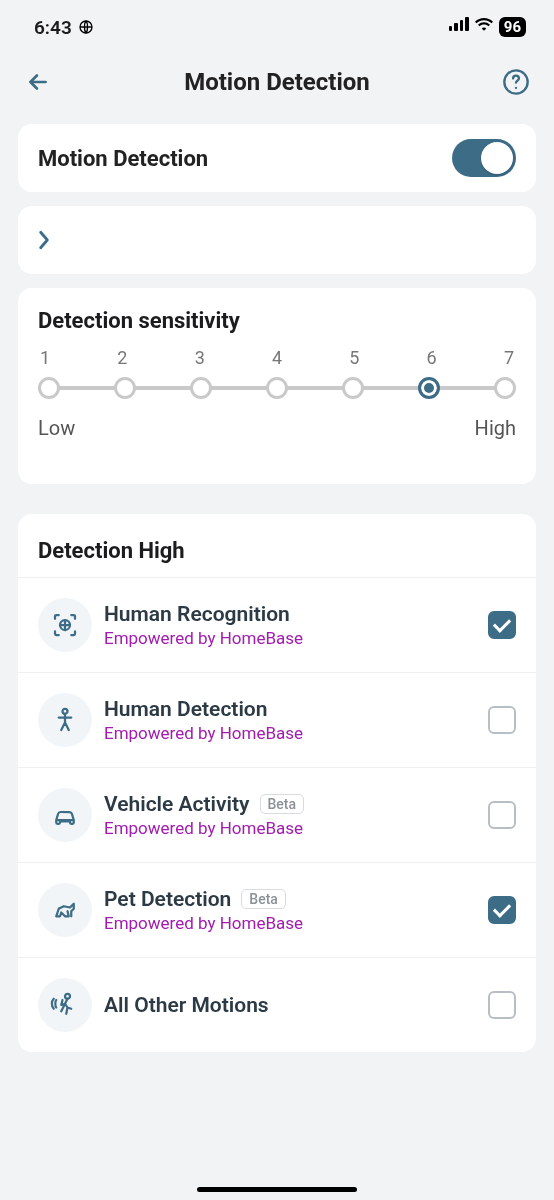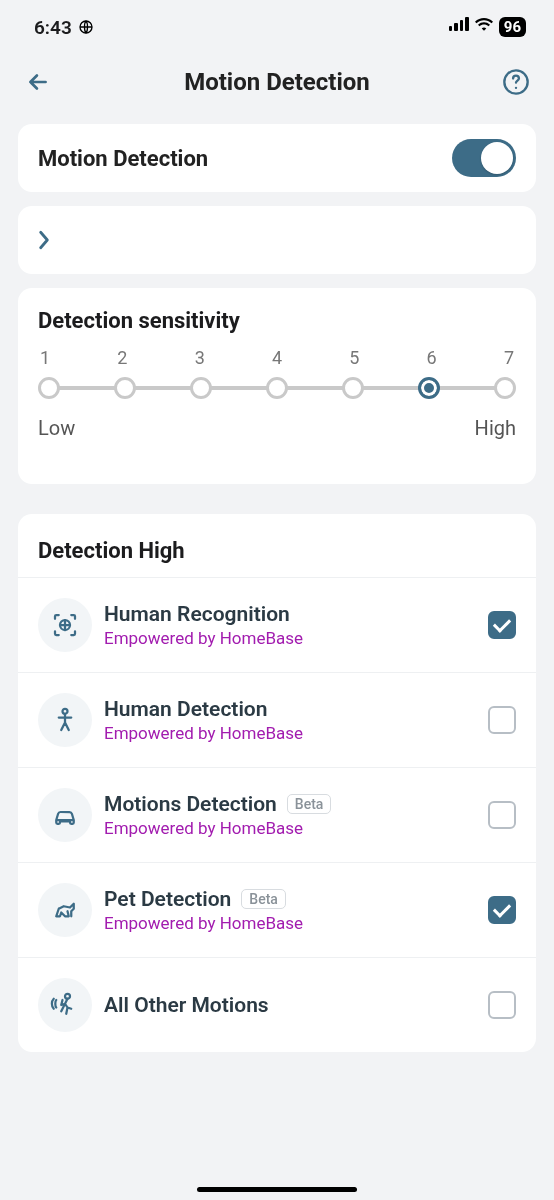--- a/index.html
+++ b/index.html
@@ -273,21 +273,21 @@
         <div class="checkbox"></div>
       </div>
       <div class="type-row">
         <div class="type-icon">
           <svg width="30" height="30" viewBox="0 0 24 24" fill="none" stroke="#3d6c87" stroke-width="1.8" stroke-linecap="round" stroke-linejoin="round">
             <path d="M5 16l1.5-5a2 2 0 011.9-1.4h7.2a2 2 0 011.9 1.4L19 16M5 16h14v2a1 1 0 01-1 1h-1a1 1 0 01-1-1v-1H8v1a1 1 0 01-1 1H6a1 1 0 01-1-1v-2z"></path>
           </svg>
         </div>
         <div class="type-text">
           <div class="type-name">
-            <span>Motions Detection</span>
+            <span>Vehicle Activity</span>
             <span class="beta-badge">Beta</span>
           </div>
           <div class="type-sub">Empowered by HomeBase</div>
         </div>
         <div class="checkbox"></div>
       </div>
       <div class="type-row">
         <div class="type-icon">
           <svg width="30" height="30" viewBox="0 0 24 24" fill="none" stroke="#3d6c87" stroke-width="1.8" stroke-linecap="round" stroke-linejoin="round">
             <path d="M5 17l2-6 4-2 5 1 3-3v4l-2 2v4M7 11l-2 6h3l1-3 3 3h3l-1-4"></path>

